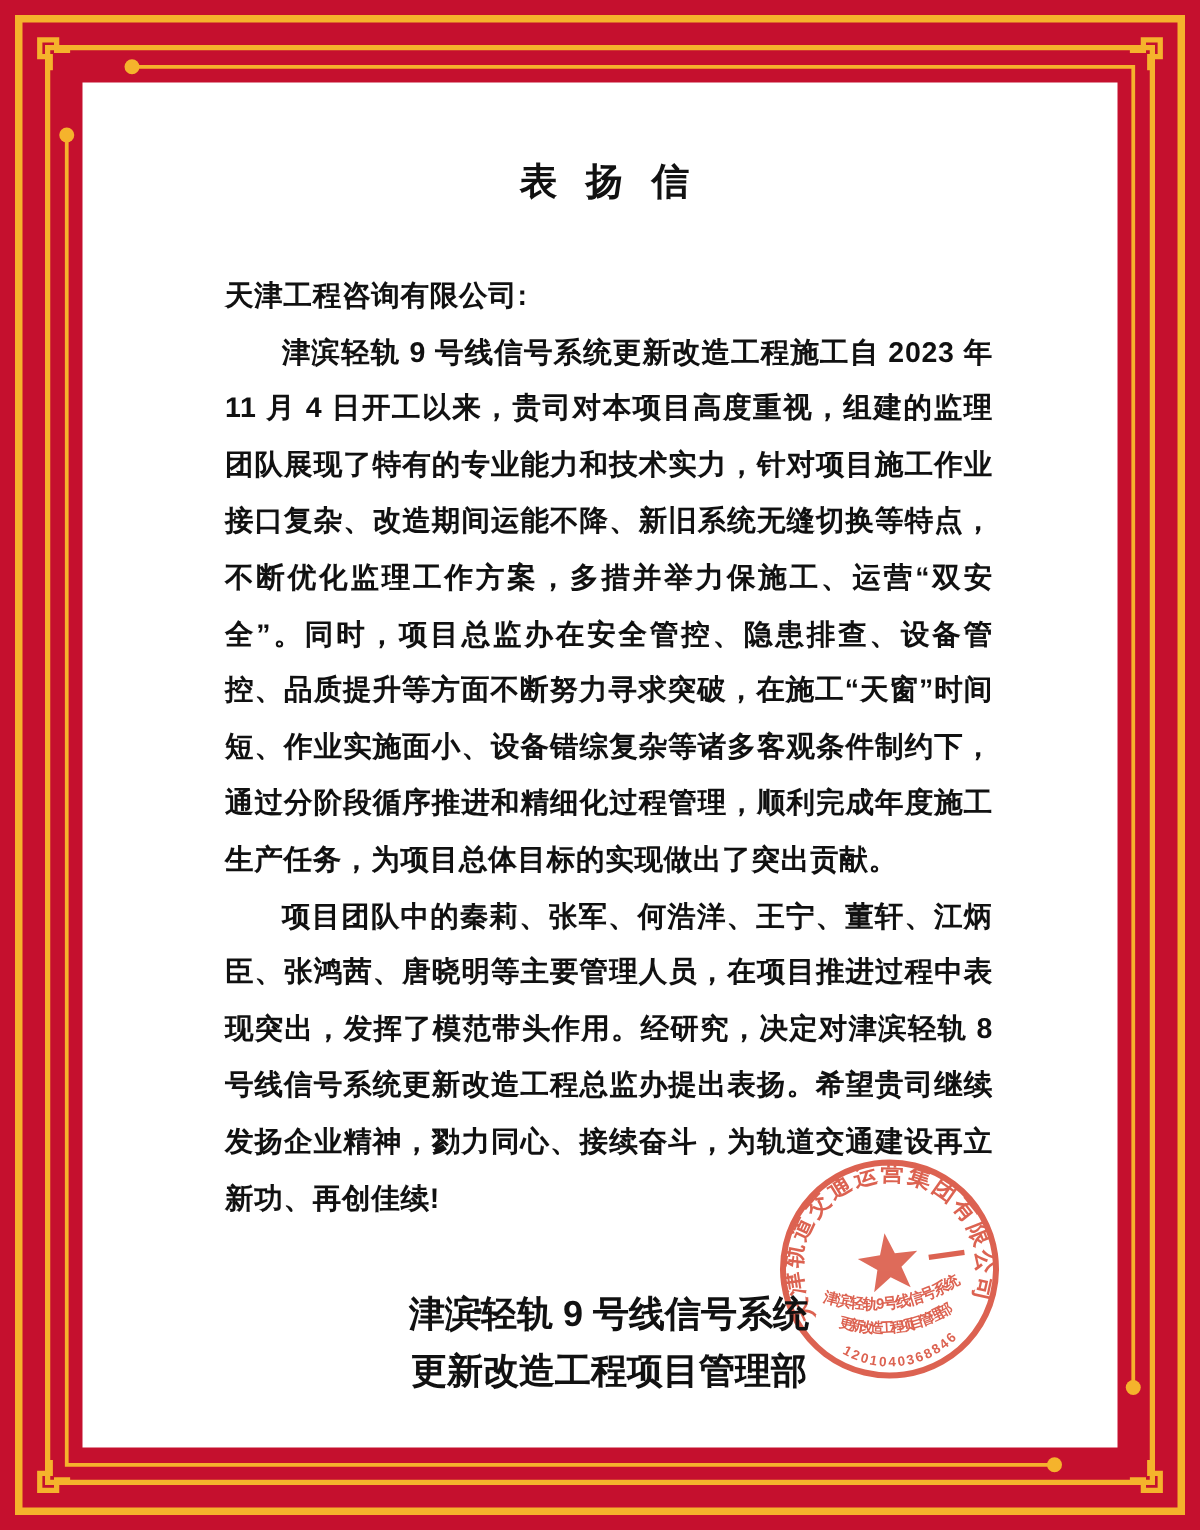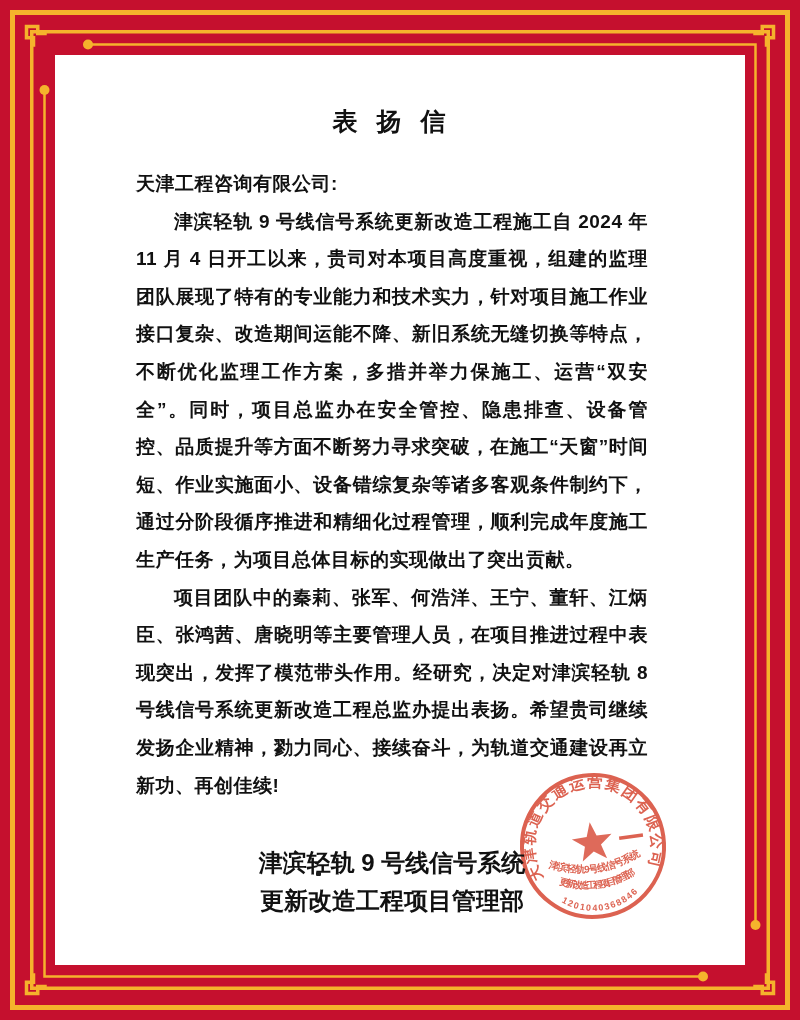--- a/index.html
+++ b/index.html
@@ -6,37 +6,37 @@
   .page{
     position:relative;
     width:800px;height:1020px;
     background:#C5102E;
     overflow:hidden;
     font-family:"Liberation Sans","DejaVu Sans",sans-serif;
     margin:0 auto;
   }
   .frame{position:absolute;left:0;top:0;z-index:0;}
   .content{
-    position:absolute;left:41px;top:55px;width:690px;height:910px;
+    position:absolute;left:55px;top:55px;width:690px;height:910px;
     box-sizing:border-box;
     padding:50px 83px 0 95px;
     z-index:2;
     color:#111;
   }
   .letter-title{
     margin:0;
     font-size:25px;
     font-weight:700;
     text-align:center;
     letter-spacing:6px;
     line-height:32px;
     color:#111;
   }
   .letter-body{
-    margin-top:28px;
+    margin-top:42px;
     font-size:19px;
     font-weight:700;
     line-height:37.6px;
     letter-spacing:0.5px;
     text-align:justify;
     text-align-last:left;
   }
   .salutation{margin:0;}
   .para{margin:0;text-indent:2em;}
   .signature{
@@ -111,21 +111,21 @@
         <textPath href="#sealCodeArc" startOffset="50%">1201040368846</textPath>
       </text>
     </g>
   </svg>
 
   <div class="content">
     <h1 class="letter-title">表 扬 信</h1>
 
     <div class="letter-body">
       <div class="salutation">天津工程咨询有限公司:</div>
-      <p class="para">津滨轻轨 9 号线信号系统更新改造工程施工自 2024 年 11 月 4 日开工以来，贵司对本项目高度重视，组建的监理团队展现了特有的专业能力和技术实力，针对项目施工作业接口复杂、改造期间运能不降、新旧系统无缝切换等特点，不断优化监理工作方案，多措并举力保施工、运营“双安全”。同时，项目总监办在安全管控、隐患排查、设备管控、品质提升等方面不断努力寻求突破，在施工“天窗”时间短、作业实施面小、设备错综复杂等诸多客观条件制约下，通过分阶段循序推进和精细化过程管理，顺利完成年度施工生产任务，为项目总体目标的实现做出了突出贡献。</p>
+      <p class="para">津滨轻轨 9 号线信号系统更新改造工程施工自 2023 年 11 月 4 日开工以来，贵司对本项目高度重视，组建的监理团队展现了特有的专业能力和技术实力，针对项目施工作业接口复杂、改造期间运能不降、新旧系统无缝切换等特点，不断优化监理工作方案，多措并举力保施工、运营“双安全”。同时，项目总监办在安全管控、隐患排查、设备管控、品质提升等方面不断努力寻求突破，在施工“天窗”时间短、作业实施面小、设备错综复杂等诸多客观条件制约下，通过分阶段循序推进和精细化过程管理，顺利完成年度施工生产任务，为项目总体目标的实现做出了突出贡献。</p>
       <p class="para">项目团队中的秦莉、张军、何浩洋、王宁、董轩、江炳臣、张鸿茜、唐晓明等主要管理人员，在项目推进过程中表现突出，发挥了模范带头作用。经研究，决定对津滨轻轨 8 号线信号系统更新改造工程总监办提出表扬。希望贵司继续发扬企业精神，勠力同心、接续奋斗，为轨道交通建设再立新功、再创佳续!</p>
     </div>
 
     <div class="signature">
       <div>津滨轻轨 9 号线信号系统</div>
       <div>更新改造工程项目管理部</div>
     </div>
   </div>
 
   <div class="speck"></div>

